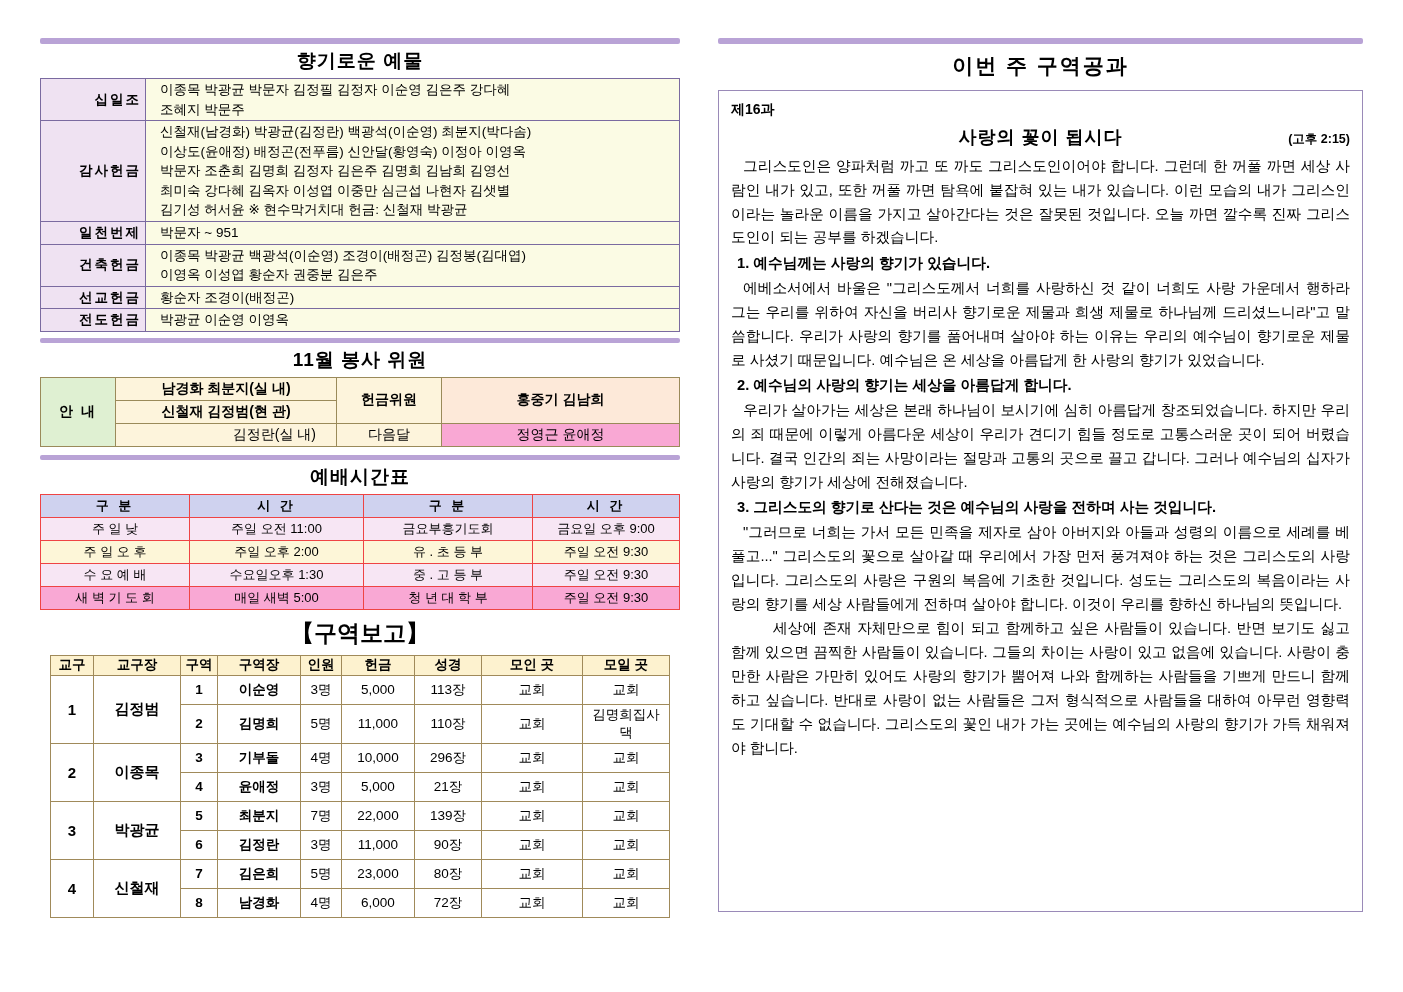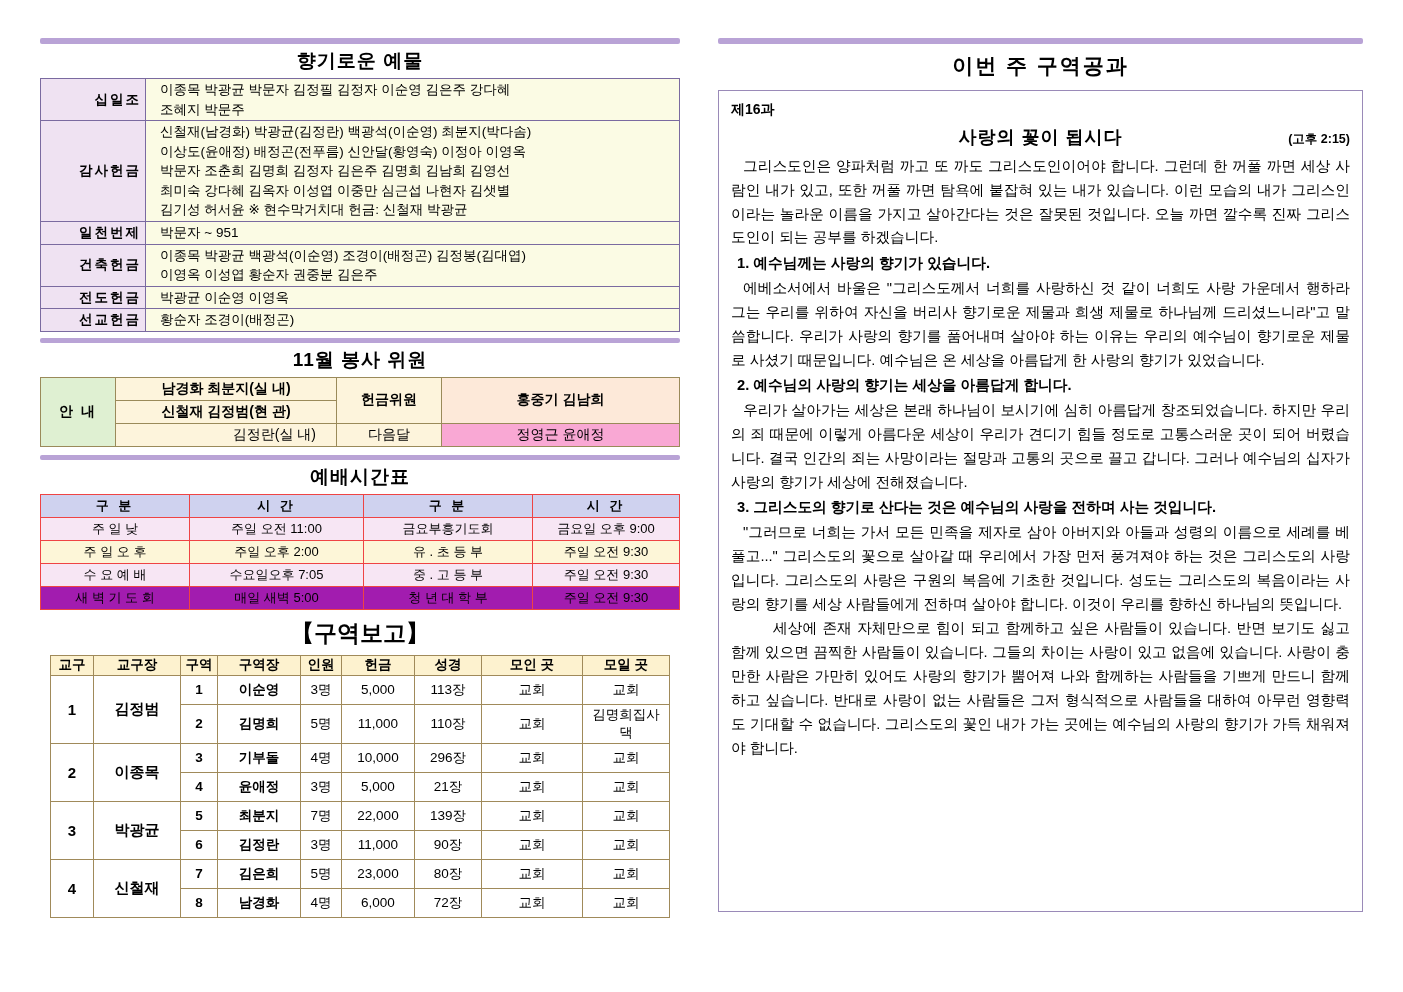--- a/index.html
+++ b/index.html
@@ -89,21 +89,21 @@
   .schedule { font-size: 13px; }
   .schedule td {
     border: 1px solid #ef4444;
     text-align: center;
     padding: 2px 4px;
   }
   .schedule .hd { background: #cfd2ef; font-weight: bold; letter-spacing: 3px;}
   .schedule .c1 { background: #f7e6f4; }
   .schedule .c2 { background: #fdf6d8; }
   .schedule .c3 { background: #f7e6f4; }
-  .schedule .c4 { background: #a21caf; }
+  .schedule .c4 { background: #f9a8d4; }
 
   
   .district-title {
     text-align: center;
     font-size: 23px;
     font-weight: bold;
     padding: 8px 0 6px;
   }
   .district {
     font-size: 13.5px;
@@ -218,29 +218,29 @@
             </td>
           </tr>
           <tr>
             <td class="lbl">건축헌금</td>
             <td class="val">
               <div>이종목 박광균 백광석(이순영) 조경이(배정곤) 김정봉(김대엽)</div>
               <div>이영옥 이성엽 황순자 권중분 김은주</div>
             </td>
           </tr>
           <tr>
+            <td class="lbl">선교헌금</td>
+            <td class="val">
+              <div>황순자 조경이(배정곤)</div>
+            </td>
+          </tr>
+          <tr>
             <td class="lbl">전도헌금</td>
             <td class="val">
               <div>박광균 이순영 이영옥</div>
-            </td>
-          </tr>
-          <tr>
-            <td class="lbl">선교헌금</td>
-            <td class="val">
-              <div>황순자 조경이(배정곤)</div>
             </td>
           </tr>
         </tbody>
     </table>
 
     <div class="band thin" style="margin-top:6px;"></div>
     <div class="sec-title">11월 봉사 위원</div>
 
     <table class="volunteer">
       <tbody>
@@ -281,21 +281,21 @@
             <td class="c1">금요일 오후   9:00</td>
           </tr>
           <tr>
             <td class="c2">주  일  오  후</td>
             <td class="c2">주일 오후   2:00</td>
             <td class="c2">유 . 초 등 부</td>
             <td class="c2">주일  오전    9:30</td>
           </tr>
           <tr>
             <td class="c3">수 요  예 배</td>
-            <td class="c3">수요일오후  7:05</td>
+            <td class="c3">수요일오후  1:30</td>
             <td class="c3">중 . 고 등 부</td>
             <td class="c3">주일  오전    9:30</td>
           </tr>
           <tr>
             <td class="c4">새 벽 기 도 회</td>
             <td class="c4">매일 새벽   5:00</td>
             <td class="c4">청 년 대 학 부</td>
             <td class="c4">주일  오전    9:30</td>
           </tr>
         </tbody>

